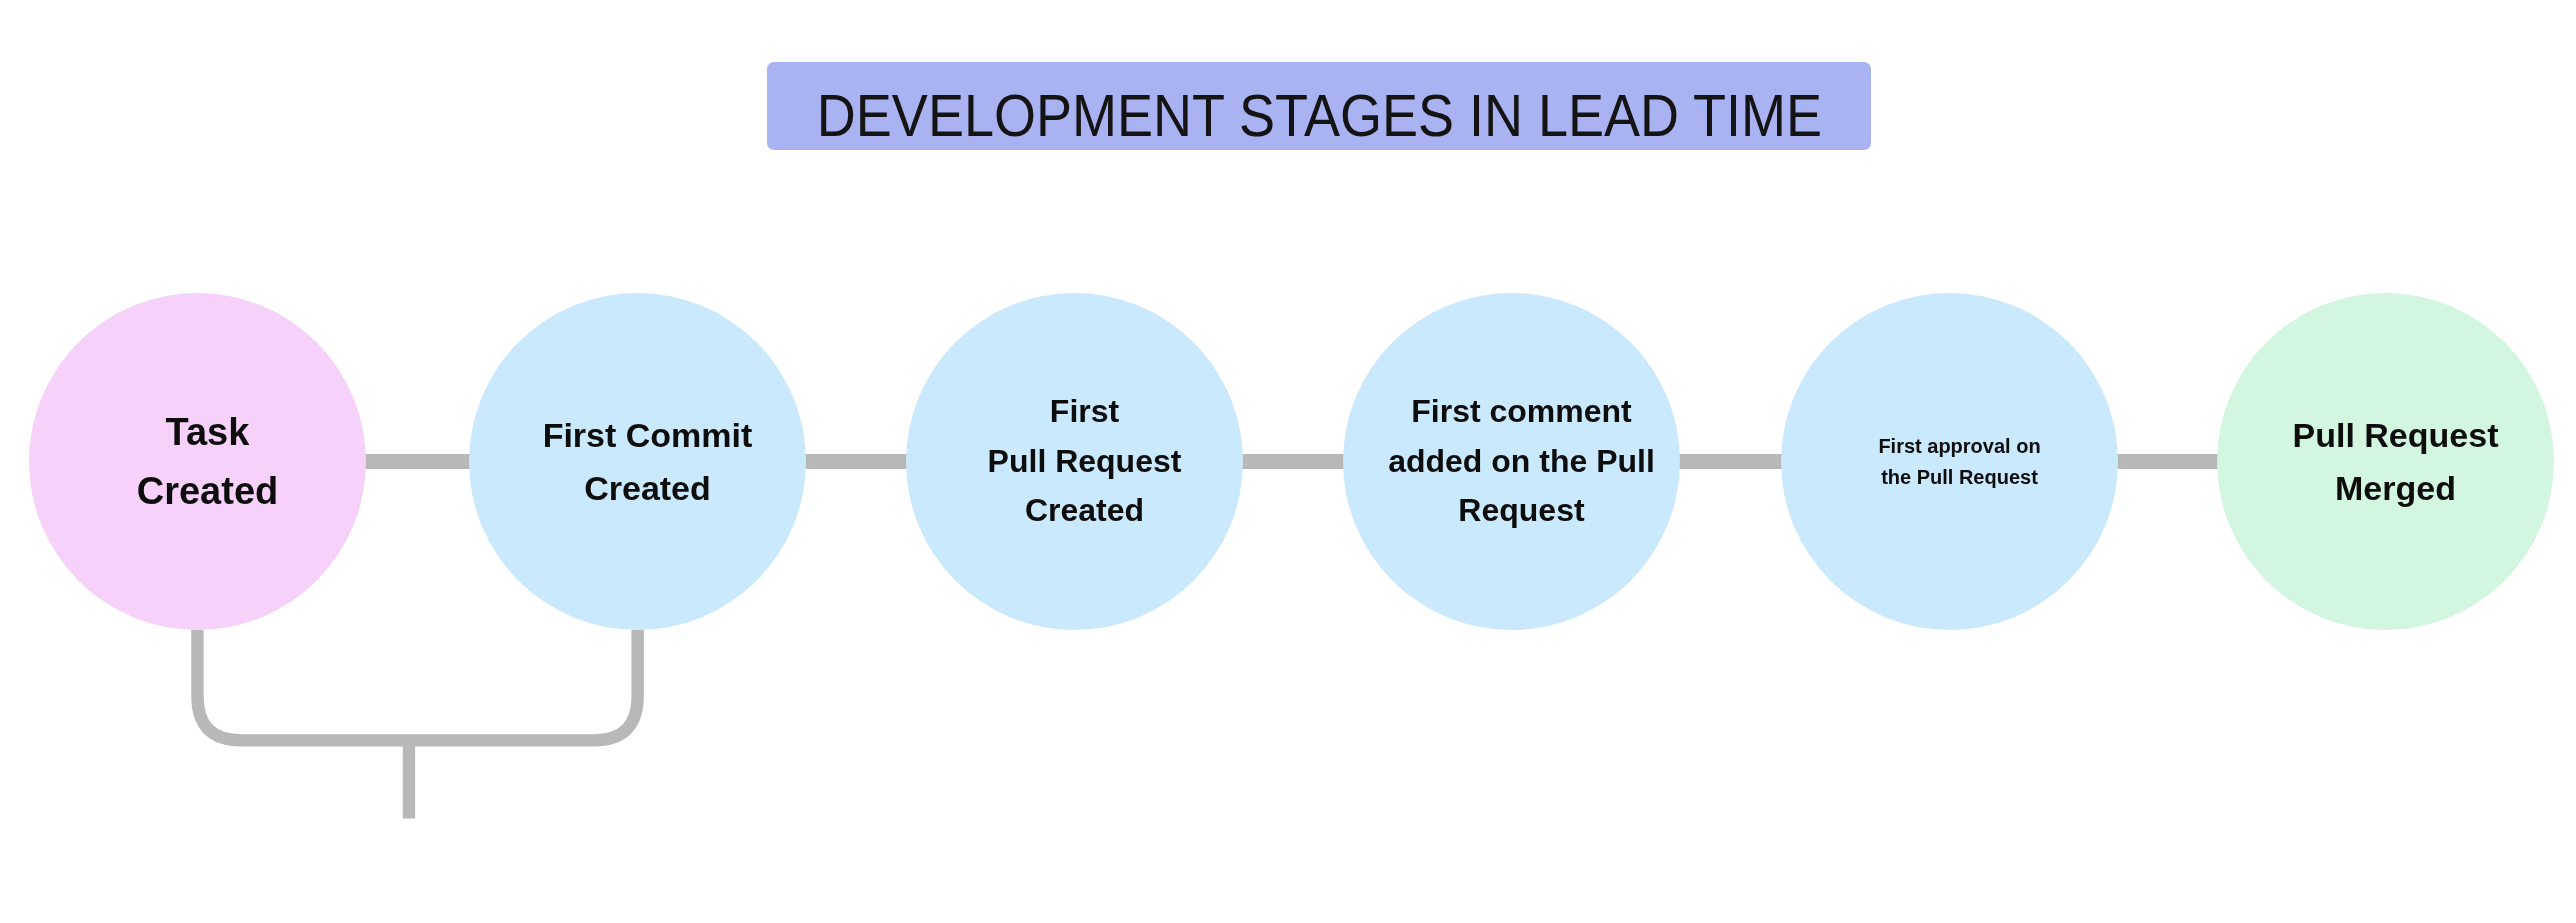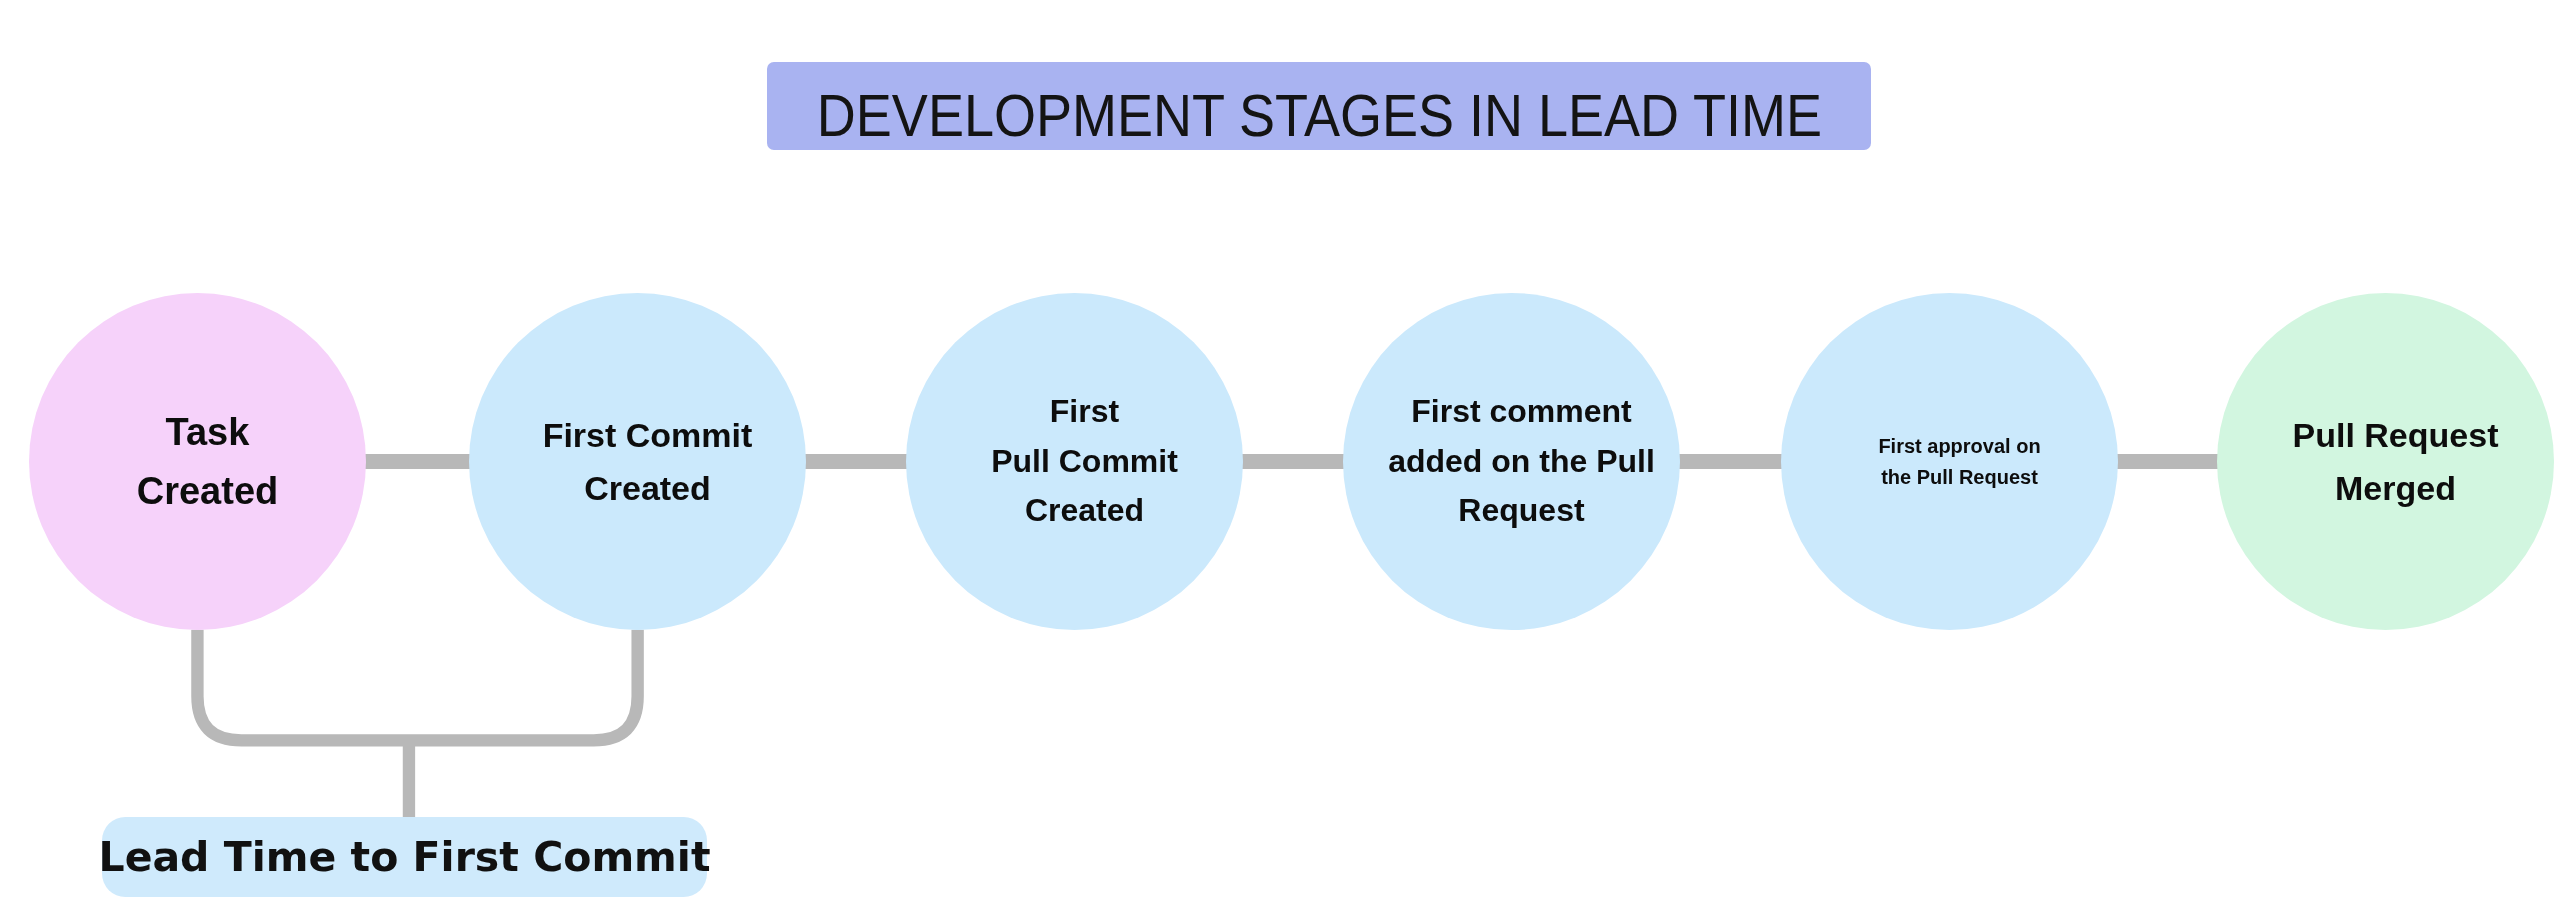--- a/index.html
+++ b/index.html
@@ -142,38 +142,35 @@
 Created</span>
   </div>
 
   <div class="stage-circle c2" style="background-color: rgb(203, 233, 252);">
     <span class="stage-label">First Commit
 Created</span>
   </div>
 
   <div class="stage-circle c3" style="background-color: rgb(203, 233, 252);">
     <span class="stage-label">First
-Pull Commit
+Pull Request
 Created</span>
   </div>
 
   <div class="stage-circle c4" style="background-color: rgb(203, 233, 252);">
     <span class="stage-label">First comment
 added on the Pull
 Request</span>
   </div>
 
   <div class="stage-circle c5" style="background-color: rgb(203, 233, 252);">
     <span class="stage-label">First approval on
 the Pull Request</span>
   </div>
 
   <div class="stage-circle c6" style="background-color: rgb(210, 246, 224);">
     <span class="stage-label">Pull Request
 Merged</span>
   </div>
 
-  <div class="annotation-box" style="background-color: rgb(207, 234, 252);">
-    <span class="annotation-text">Lead Time to First Commit</span>
-  </div>
 
 </div>
 
 
 </body></html>

